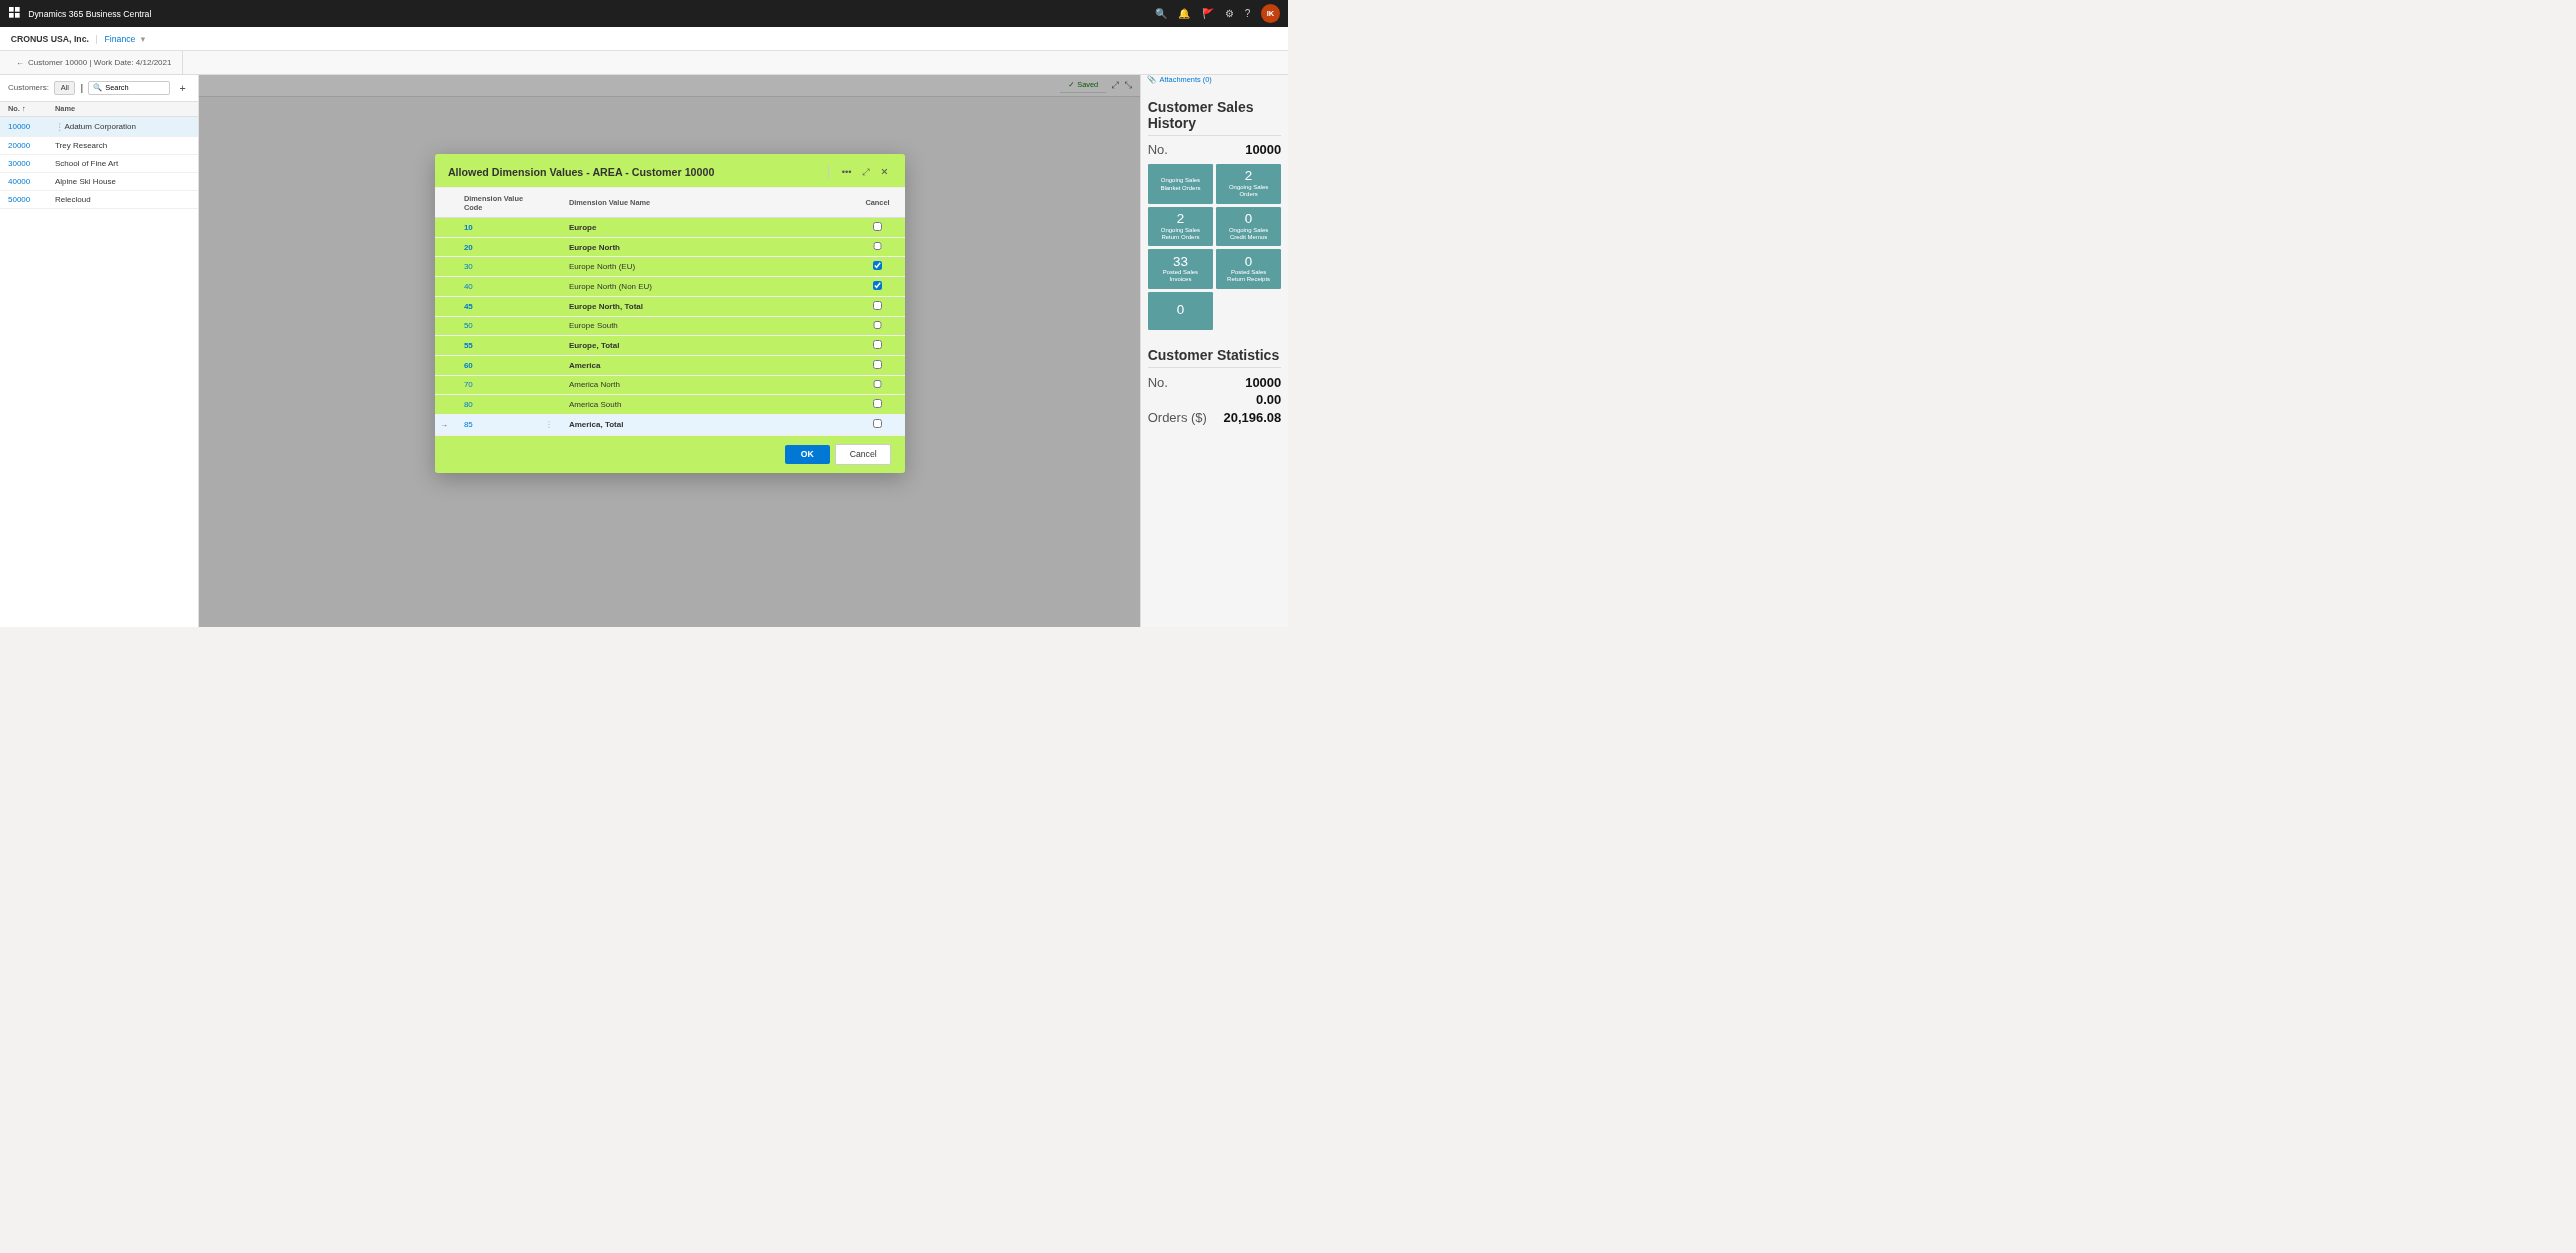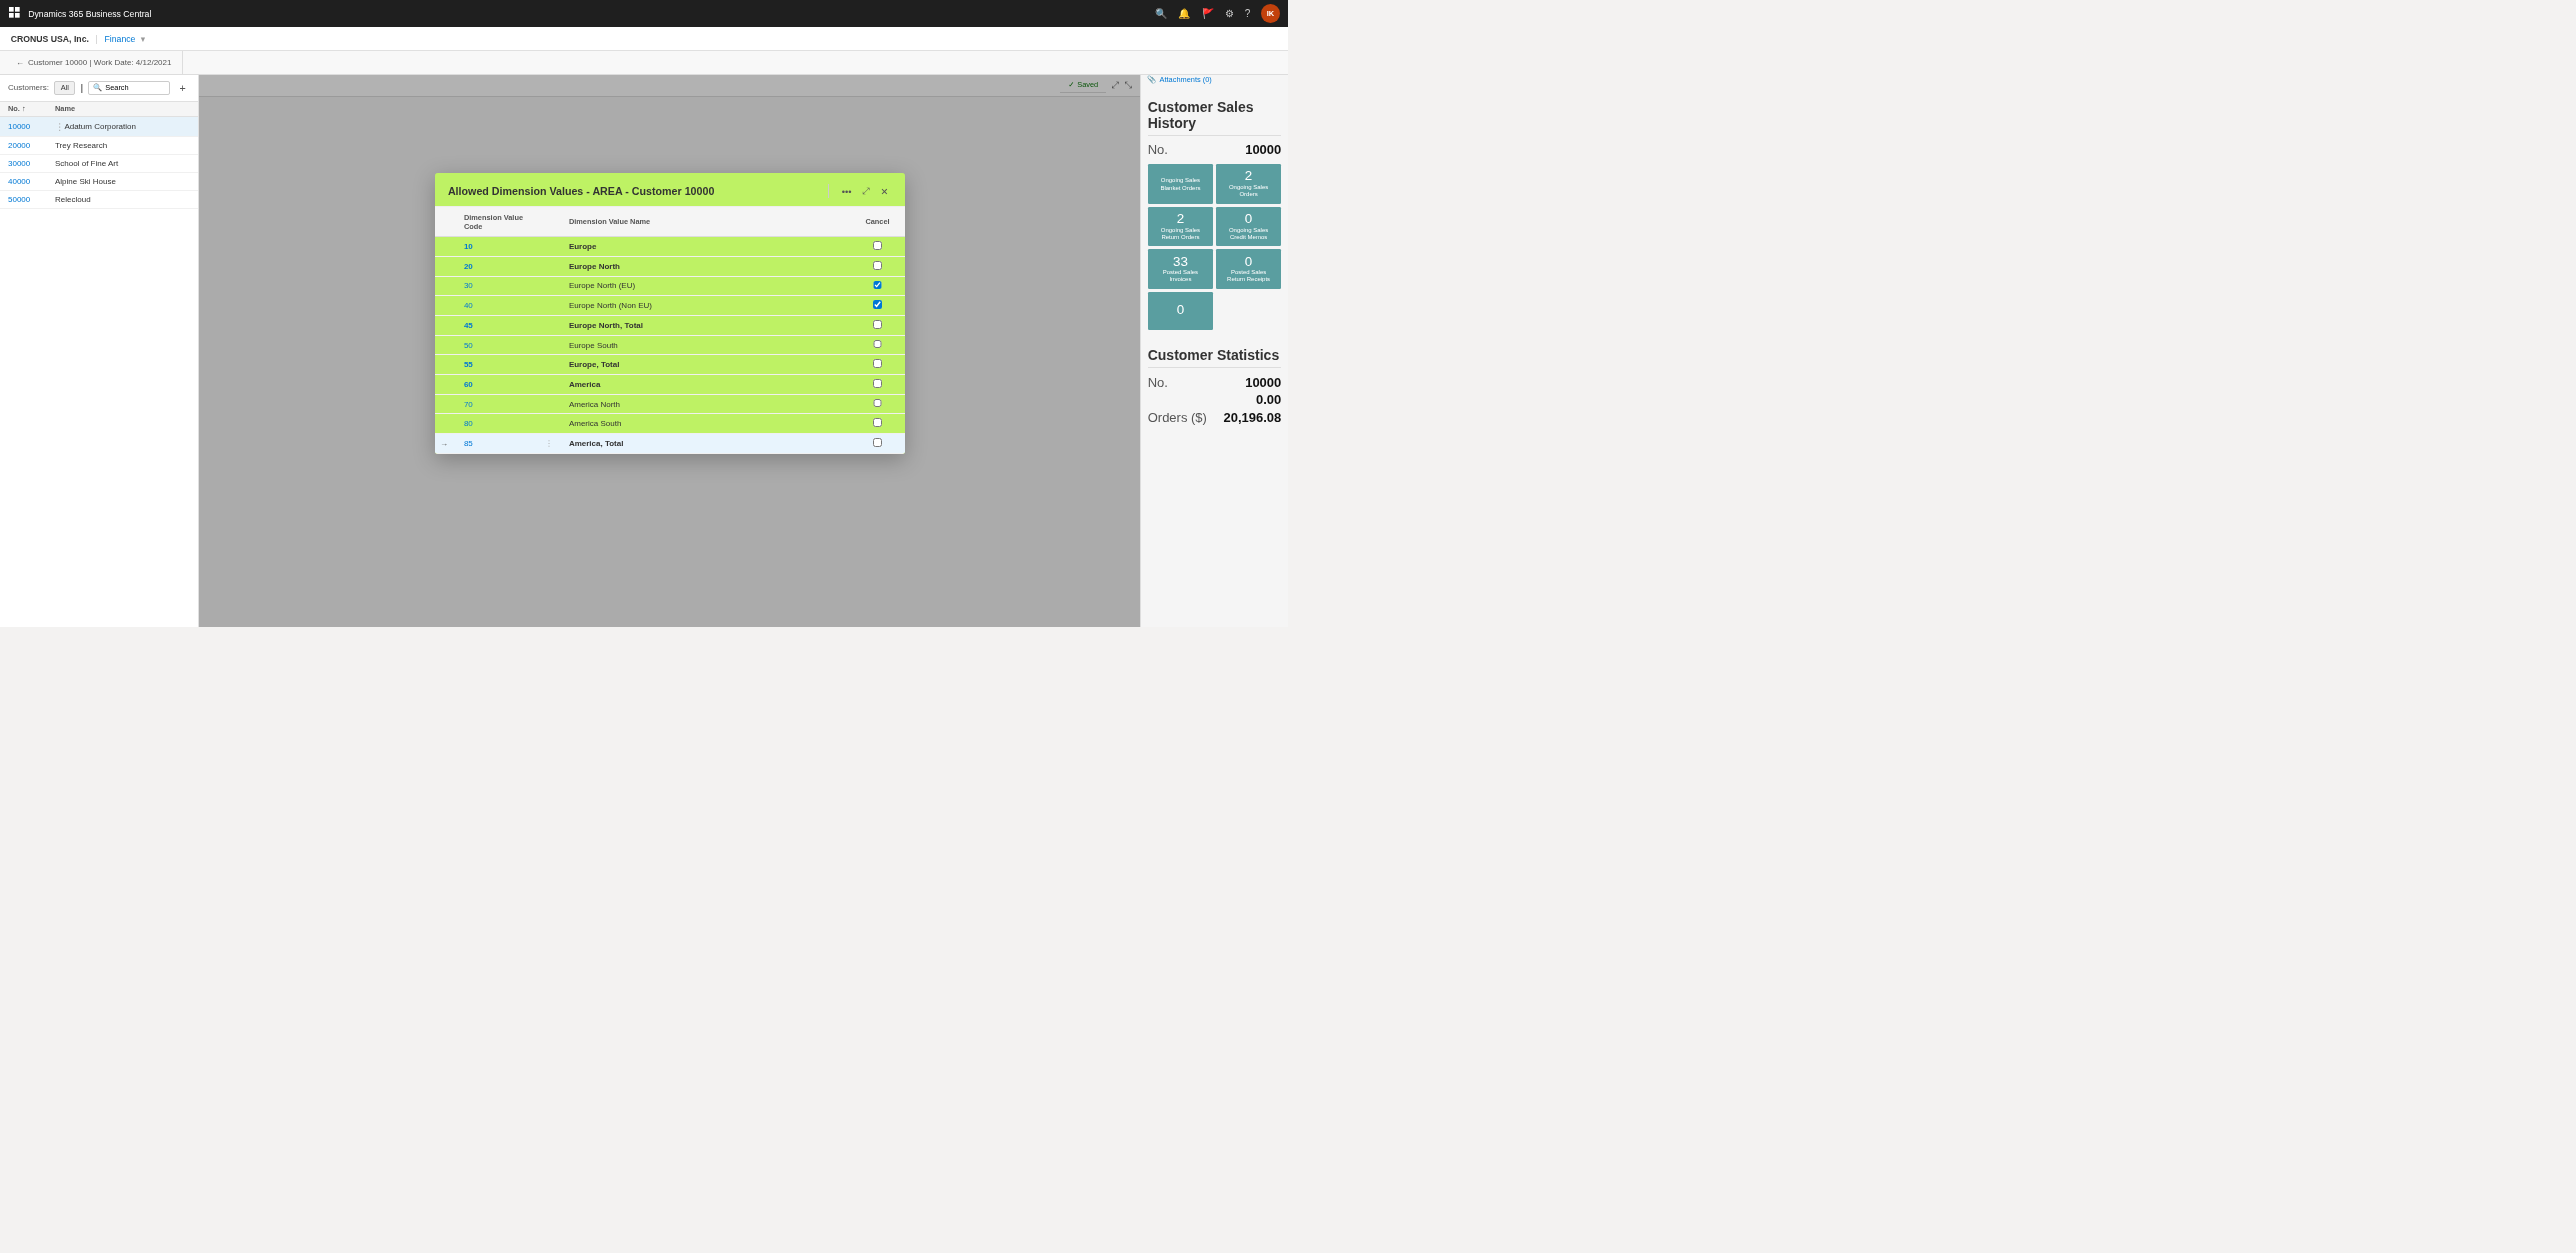--- a/index.html
+++ b/index.html
@@ -631,20 +631,24 @@
     <td class="col-dots" style="width:16px;text-align:center;color:#aaa;">⋮</td>
     <td class="col-name" style="font-weight:600;">America, Total</td>
     <td class="col-allowed" style="text-align:center;">
       <input type="checkbox" style="">
     </td>
   </tr>
               </tbody>
           </table>
         </div>
 
+        <div class="modal-footer">
+          <button class="btn-ok">OK</button>
+          <button class="btn-cancel">Cancel</button>
+        </div>
       </div>
     </div>
   </div>
 
   <div class="right-panel">
     <div class="attachments-row">
       <span>📎</span>
       <span>Attachments (0)</span>
     </div>
 

